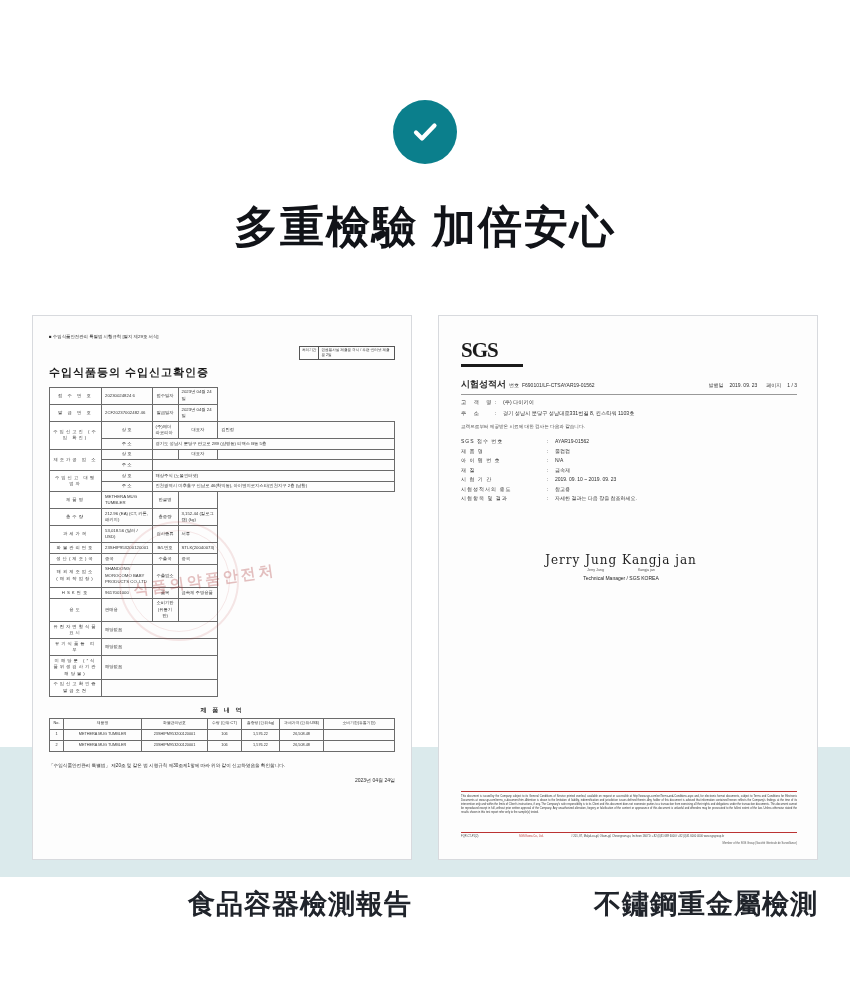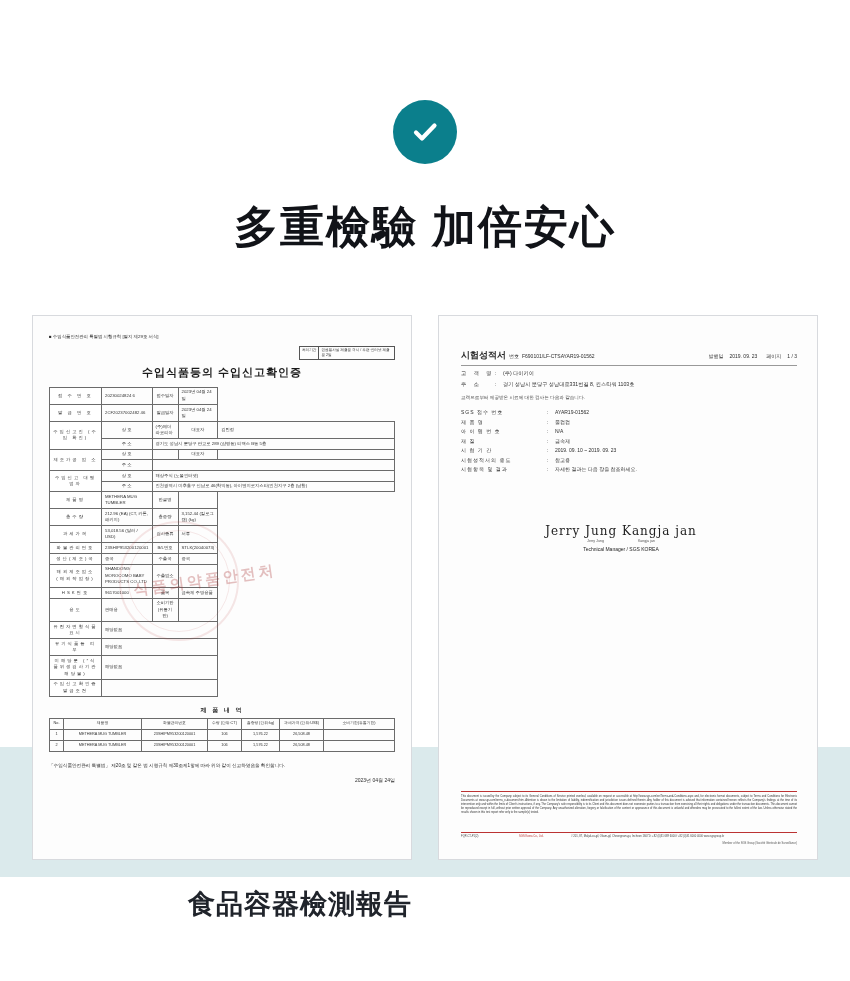--- a/index.html
+++ b/index.html
@@ -86,21 +86,20 @@
   .kd-hdr-row { display: flex; justify-content: flex-end; margin-bottom: 2px; }
   .kd-procbox {
     display: flex;
     border: 0.6px solid #555;
     font-size: 3.6px;
     width: 96px;
   }
   .kd-procbox div { padding: 1px 2px; border-right: 0.6px solid #555; }
   .kd-procbox div:last-child { border-right: none; flex: 1; }
   .kd-title {
-    text-align: center;
     font-size: 11px;
     font-weight: bold;
     letter-spacing: 1px;
     margin: 4px 0 6px;
     color: #1a1a1a;
   }
   table.kd { width: 100%; border-collapse: collapse; }
   table.kd td {
     border: 0.6px solid #6b6b6b;
     padding: 1.6px 3px;
@@ -456,20 +455,24 @@
             </div>
           </div>
         </div>
         <div class="doc-caption">食品容器檢測報告</div>
       </div>
 
       <div class="doc-col">
         <div class="doc-card">
           <div class="sgs">
 
+            <div>
+              <div class="sgs-logo">SGS</div>
+              <div class="sgs-logo-underline"></div>
+            </div>
 
             <div class="sgs-title-row">
               <span class="sgs-t1">시험성적서</span>
               <span class="sgs-t2">번호</span>
               <span class="sgs-t2">F690101/LF-CTSAYAR19-01562</span>
               <span class="sgs-t3">발행일</span>
               <span class="sgs-t3" style="margin-left:3px">2019. 09. 23</span>
               <span class="sgs-t3" style="margin-left:6px">페이지</span>
               <span class="sgs-t3" style="margin-left:3px">1 / 3</span>
             </div>
@@ -538,17 +541,18 @@
 
             <div class="sgs-footer">
               <span class="fl">FQP-CT-P1(2)</span>
               <span class="fc">SGS Korea Co., Ltd.</span>
               <span class="fr"># 201, 87, Maljuk-ro-gil, Okam-gil, Cheongnam-gu, Incheon 16071   t +82 (0)31 689 6000 f +82 (0)31 6000 4000  www.sgsgroup.kr</span>
             </div>
             <div class="sgs-redline"></div>
             <div class="sgs-footer-end">Member of the SGS Group (Société Générale de Surveillance)</div>
           </div>
         </div>
+        <div class="doc-caption">不鏽鋼重金屬檢測</div>
       </div>
 
     </div>
   </div>
 </div>
 
 </body></html>

